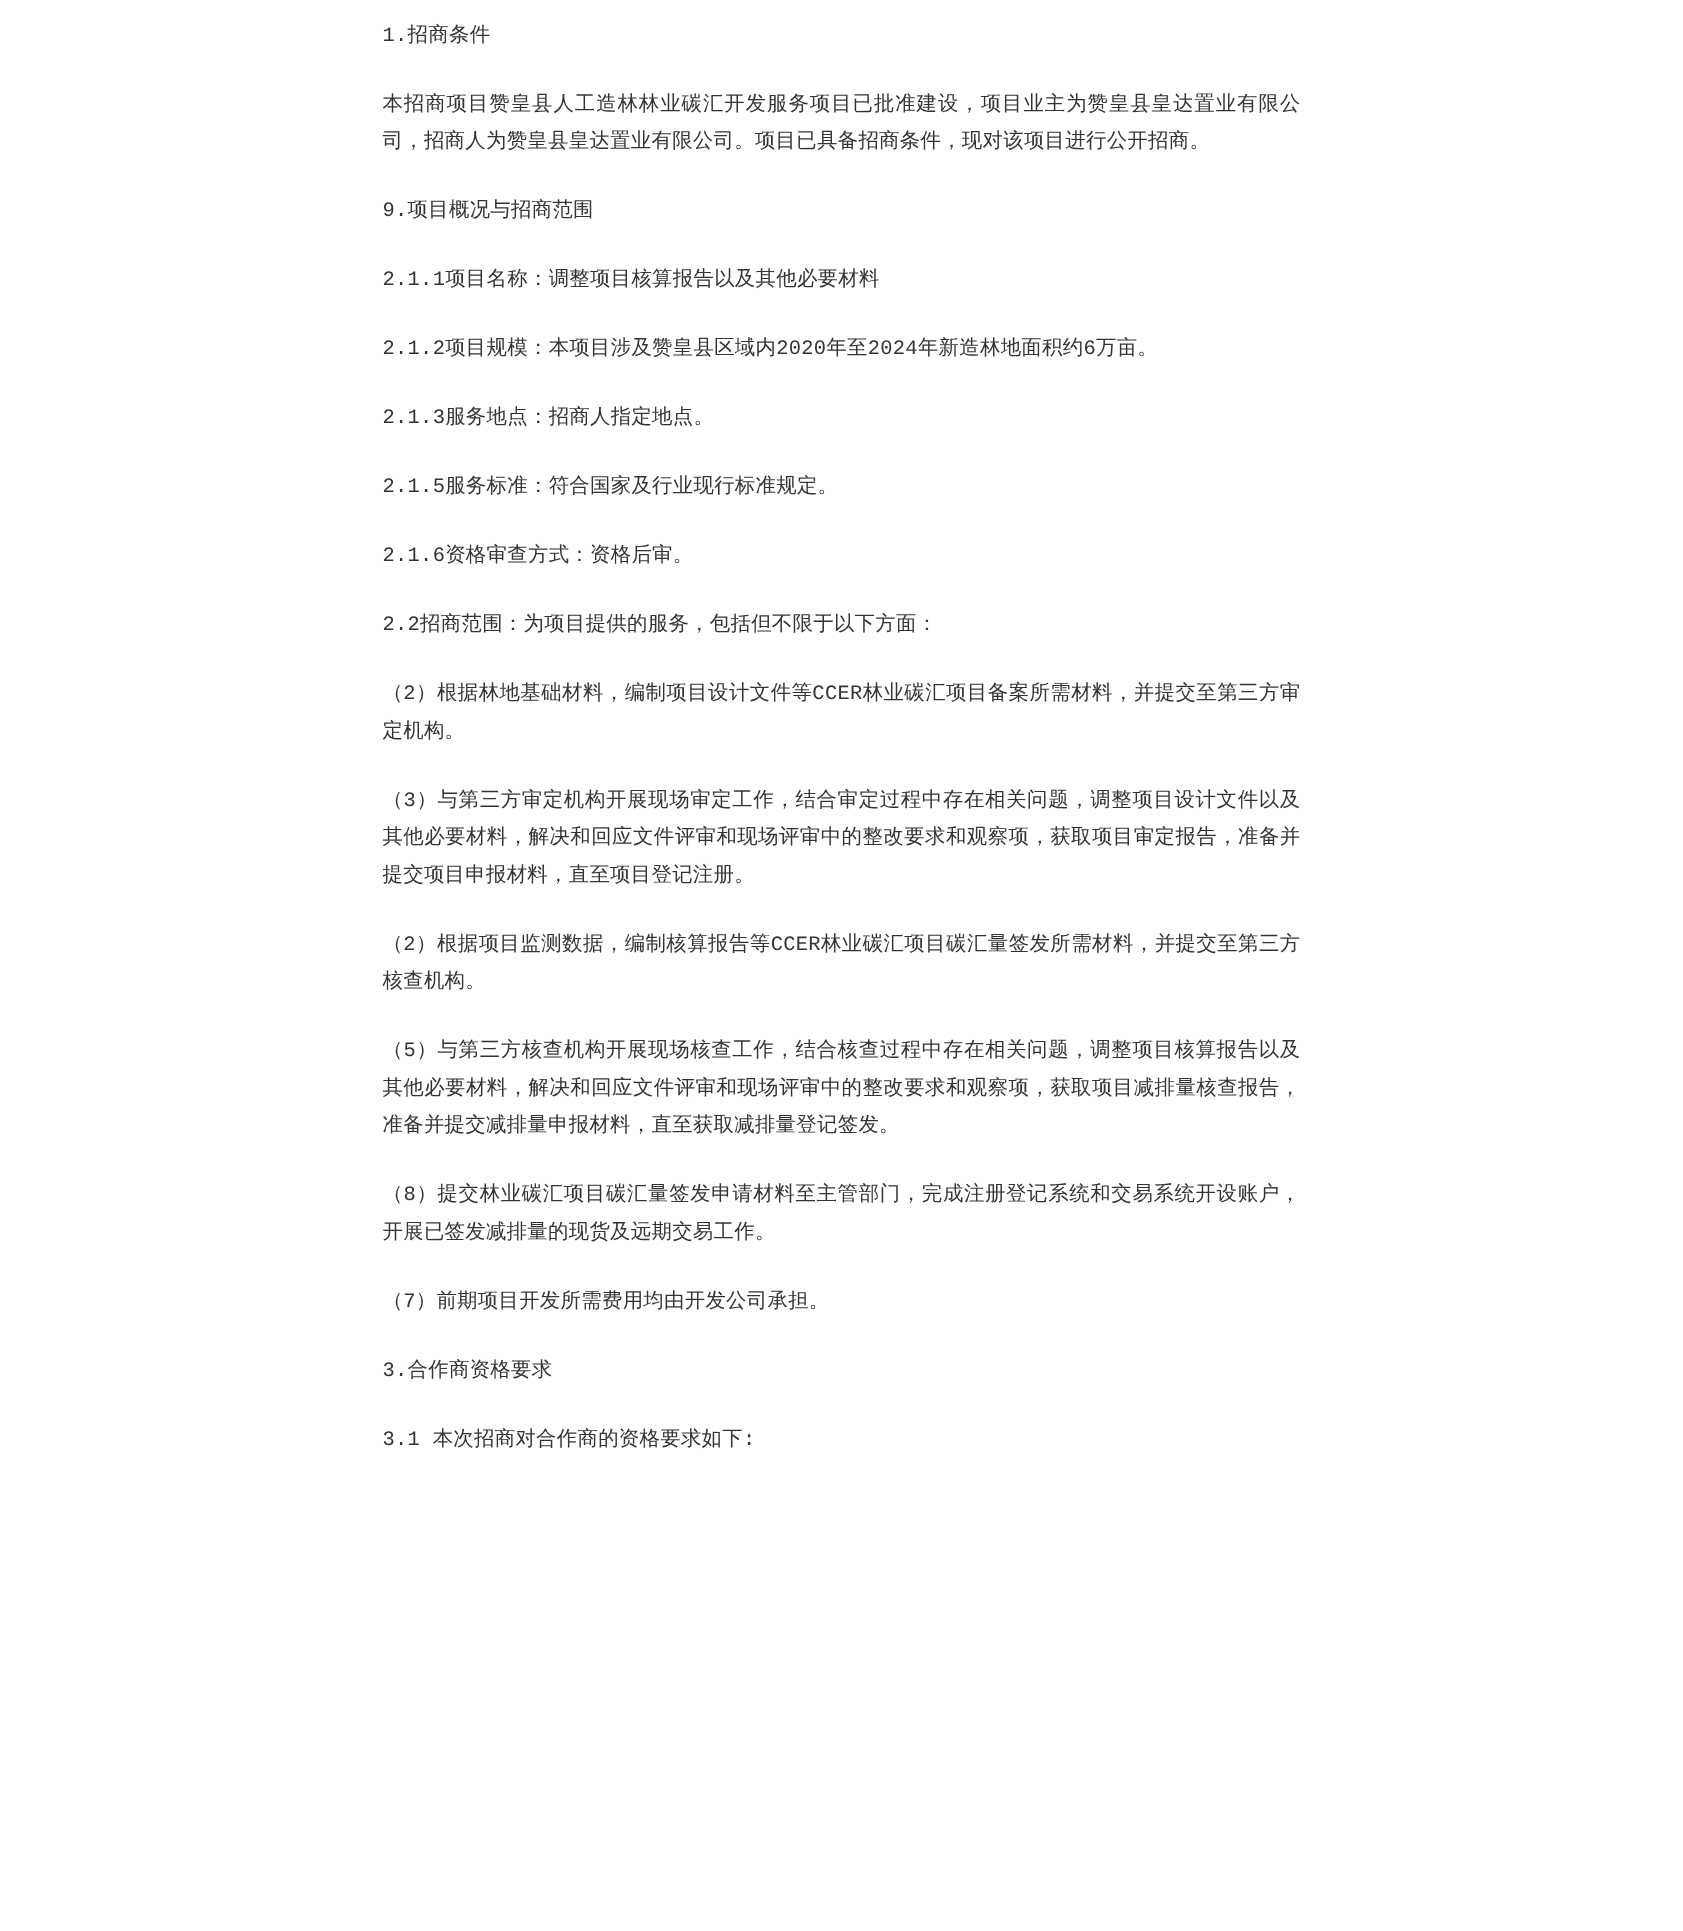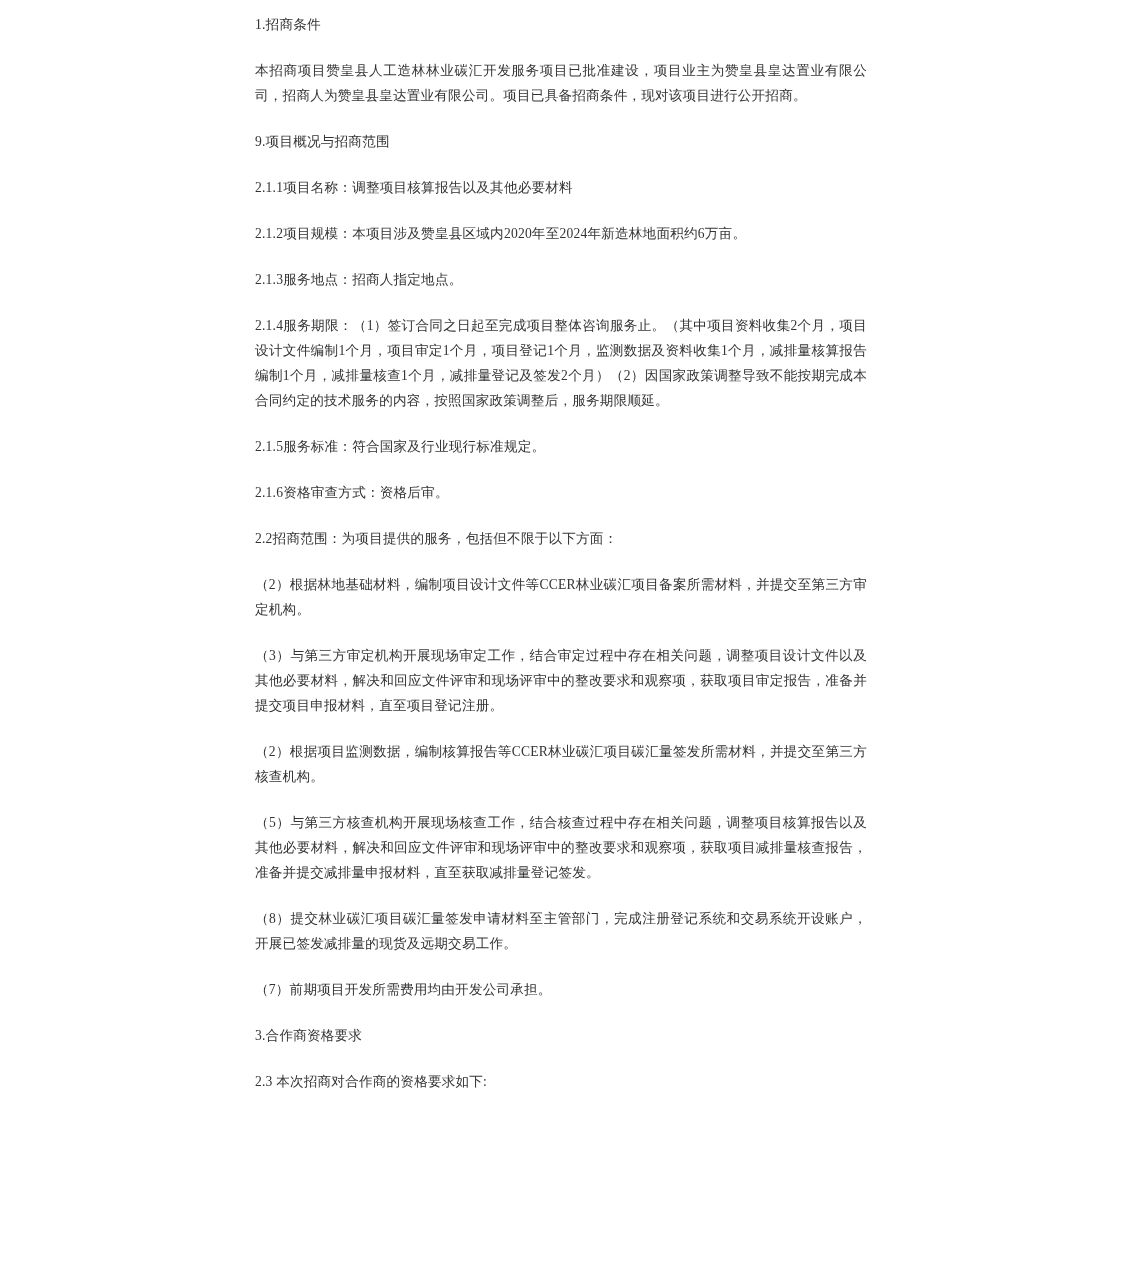--- a/index.html
+++ b/index.html
@@ -2,46 +2,45 @@
 <html><head>
 <meta charset="utf-8">
 <style>
   html, body { margin: 0; padding: 0; background: #ffffff; }
   body { width: 1122px; height: 1287px; overflow: hidden; position: relative; }
   .doc {
     position: absolute;
     left: 255px;
     top: 12px;
     width: 612px;
-    font-family: Liberation Serif, serif;
+    font-family: Liberation Mono, monospace;
     font-size: 13.6px;
     line-height: 25px;
     color: #333333;
   }
   .doc p {
     margin: 0 0 21px 0;
     text-align: justify;
     letter-spacing: 0.2px;
   }
 </style>
 </head>
 <body>
 
 <div class="doc">
   <p>1.招商条件</p>
   <p>本招商项目赞皇县人工造林林业碳汇开发服务项目已批准建设，项目业主为赞皇县皇达置业有限公司，招商人为赞皇县皇达置业有限公司。项目已具备招商条件，现对该项目进行公开招商。</p>
   <p>9.项目概况与招商范围</p>
   <p>2.1.1项目名称：调整项目核算报告以及其他必要材料</p>
   <p>2.1.2项目规模：本项目涉及赞皇县区域内2020年至2024年新造林地面积约6万亩。</p>
   <p>2.1.3服务地点：招商人指定地点。</p>
-  <p>2.1.4服务期限：（1）签订合同之日起至完成项目整体咨询服务止。（其中项目资料收集2个月，项目设计文件编制1个月，项目审定1个月，项目登记1个月，监测数据及资料收集1个月，减排量核算报告编制1个月，减排量核查1个月，减排量登记及签发2个月）（2）因国家政策调整导致不能按期完成本合同约定的技术服务的内容，按照国家政策调整后，服务期限顺延。</p>
   <p>2.1.5服务标准：符合国家及行业现行标准规定。</p>
   <p>2.1.6资格审查方式：资格后审。</p>
   <p>2.2招商范围：为项目提供的服务，包括但不限于以下方面：</p>
   <p>（2）根据林地基础材料，编制项目设计文件等CCER林业碳汇项目备案所需材料，并提交至第三方审定机构。</p>
   <p>（3）与第三方审定机构开展现场审定工作，结合审定过程中存在相关问题，调整项目设计文件以及其他必要材料，解决和回应文件评审和现场评审中的整改要求和观察项，获取项目审定报告，准备并提交项目申报材料，直至项目登记注册。</p>
   <p>（2）根据项目监测数据，编制核算报告等CCER林业碳汇项目碳汇量签发所需材料，并提交至第三方核查机构。</p>
   <p>（5）与第三方核查机构开展现场核查工作，结合核查过程中存在相关问题，调整项目核算报告以及其他必要材料，解决和回应文件评审和现场评审中的整改要求和观察项，获取项目减排量核查报告，准备并提交减排量申报材料，直至获取减排量登记签发。</p>
   <p>（8）提交林业碳汇项目碳汇量签发申请材料至主管部门，完成注册登记系统和交易系统开设账户，开展已签发减排量的现货及远期交易工作。</p>
   <p>（7）前期项目开发所需费用均由开发公司承担。</p>
   <p>3.合作商资格要求</p>
-  <p>2.3 本次招商对合作商的资格要求如下:</p>
+  <p>3.1 本次招商对合作商的资格要求如下:</p>
 </div>
 
 </body></html>

